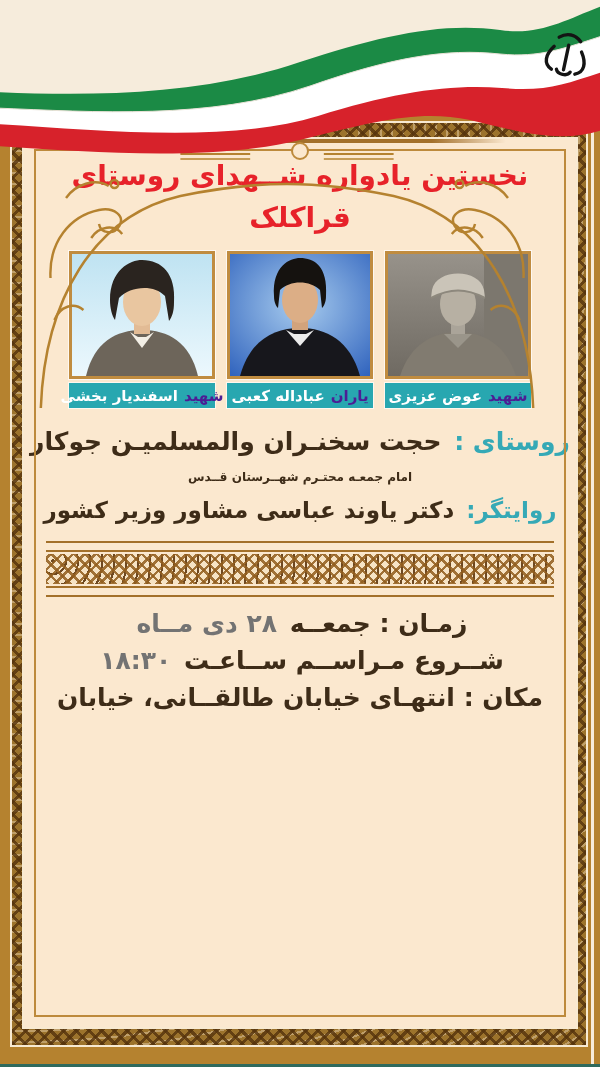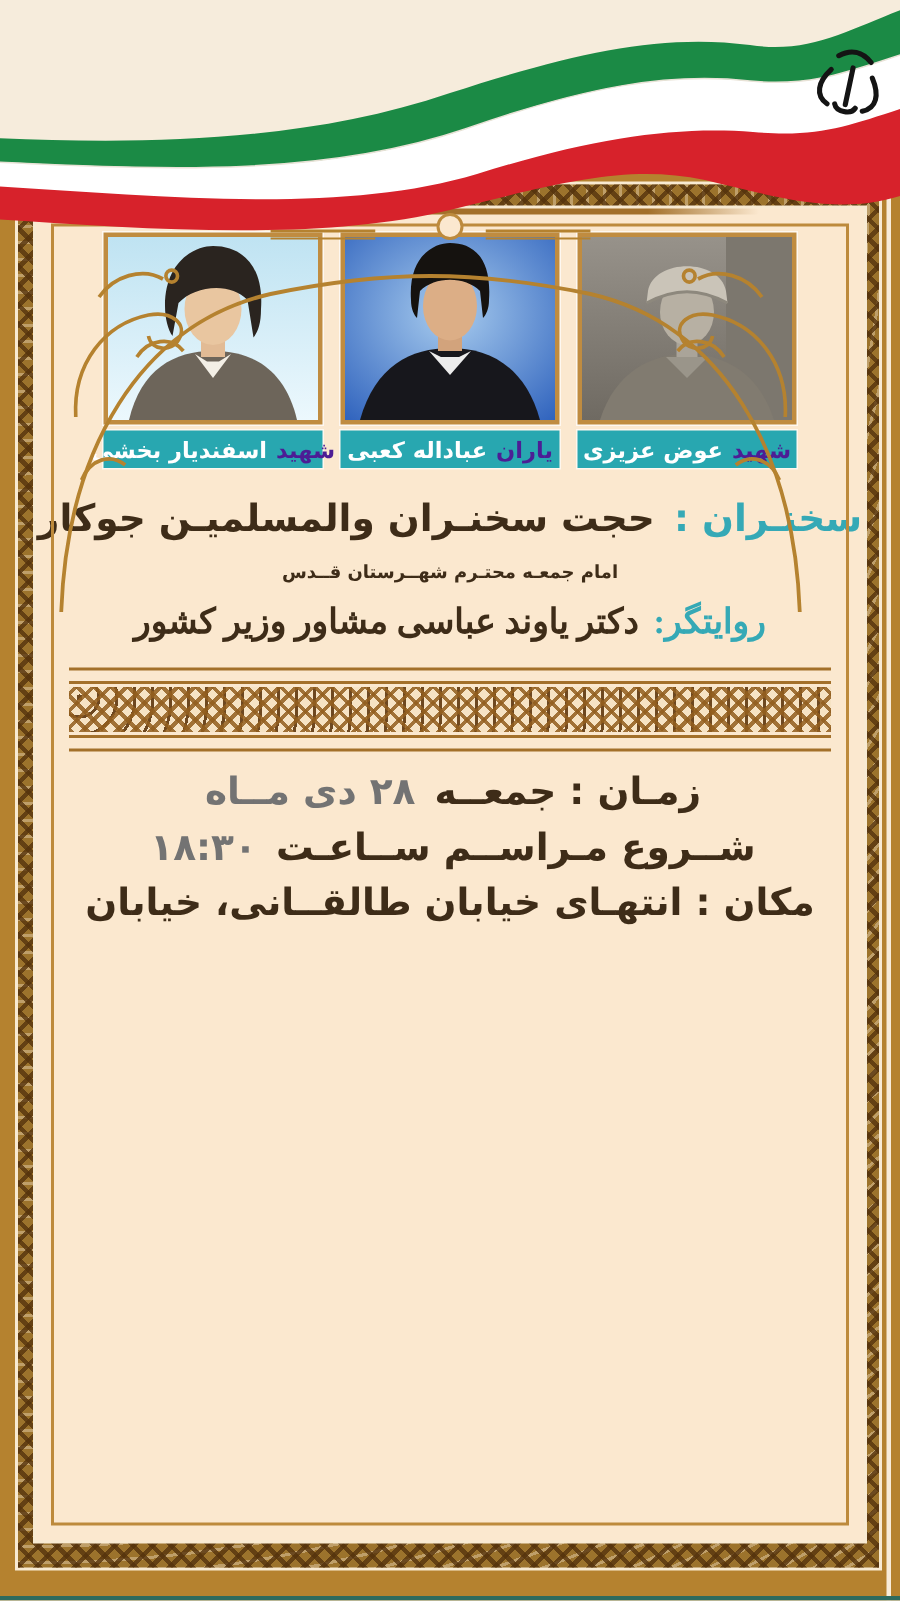--- a/index.html
+++ b/index.html
@@ -59,21 +59,21 @@
     display:flex;align-items:center;justify-content:center;gap:6px;
     box-shadow:0 0 0 1px rgba(255,255,255,.65);
     font-size:15px;font-weight:bold;color:#fff;white-space:nowrap;
   }
   .mlabel .pfx{color:#4c1d95;}
   
   .speakers{margin-top:14px;text-align:center;}
   .sp-line{font-weight:bold;color:#3e2c18;}
   .sp-1{font-size:25px;line-height:40px;}
   .sp-sub{font-size:12px;line-height:30px;}
-  .sp-2{font-size:23px;line-height:37px;font-family:Liberation Serif, serif;}
+  .sp-2{font-size:23px;line-height:37px;}
   .lbl{color:#35a9b6;margin-left:4px;}
   
   .divider{margin:12px 22px 8px 22px;}
   .dbl{height:7px;border-top:2px solid #a3702a;border-bottom:2px solid #a3702a;}
   .divider-band{
     height:30px;margin:2px 0;
     background-color:#f6e3c4;
     background-image:
       repeating-linear-gradient(45deg, rgba(146,94,30,.85) 0 2.5px, rgba(146,94,30,0) 2.5px 8px),
       repeating-linear-gradient(-45deg, rgba(146,94,30,.85) 0 2.5px, rgba(146,94,30,0) 2.5px 8px),
@@ -120,20 +120,21 @@
       </defs>
       <path stroke-width="2.6" d="M6,258 C10,150 60,66 150,46 C190,38 230,34 260,34 C290,34 330,38 370,46 C460,66 510,150 514,258"></path>
       <path stroke-width="2" d="M150,4 H222 M298,4 H370"></path>
       <path stroke-width="1.4" d="M150,9 H222 M298,9 H370"></path>
       <use href="#cornerdec"></use>
       <use href="#cornerdec" transform="translate(520,0) scale(-1,1)"></use>
     </svg>
 
     <div class="title-underline"></div>
 
+    <div class="event-heading">نخستین یادواره شــهدای روستای قراکلک</div>
 
     <div class="photos">
 
       <div class="card">
         <div class="photo">
           <svg viewBox="0 0 140 122" preserveAspectRatio="none">
             <defs>
                 <linearGradient id="bg1" x1="0" y1="0" x2="0" y2="1">
               <stop offset="0" stop-color="#bfe3f2"></stop>
                   <stop offset="1" stop-color="#ecf8fd"></stop>
@@ -197,21 +198,21 @@
         </div>
         <div class="mlabel">
           <span class="pfx">شهید</span>
           <span>عوض عزیزی</span>
         </div>
       </div>
     </div>
 
     <div class="speakers">
       <div class="sp-line sp-1">
-        <span class="lbl">سخنـران :</span>
+        <span class="lbl">روستای :</span>
         <span>حجت سخنـران والمسلمیـن جوکار</span>
       </div>
       <div class="sp-line sp-sub">امام جمعـه محتـرم شهــرستان قــدس</div>
       <div class="sp-line sp-2">
         <span class="lbl">روایتگر:</span>
         <span>دکتر یاوند عباسی مشاور وزیر کشور</span>
       </div>
     </div>
 
     <div class="divider">

